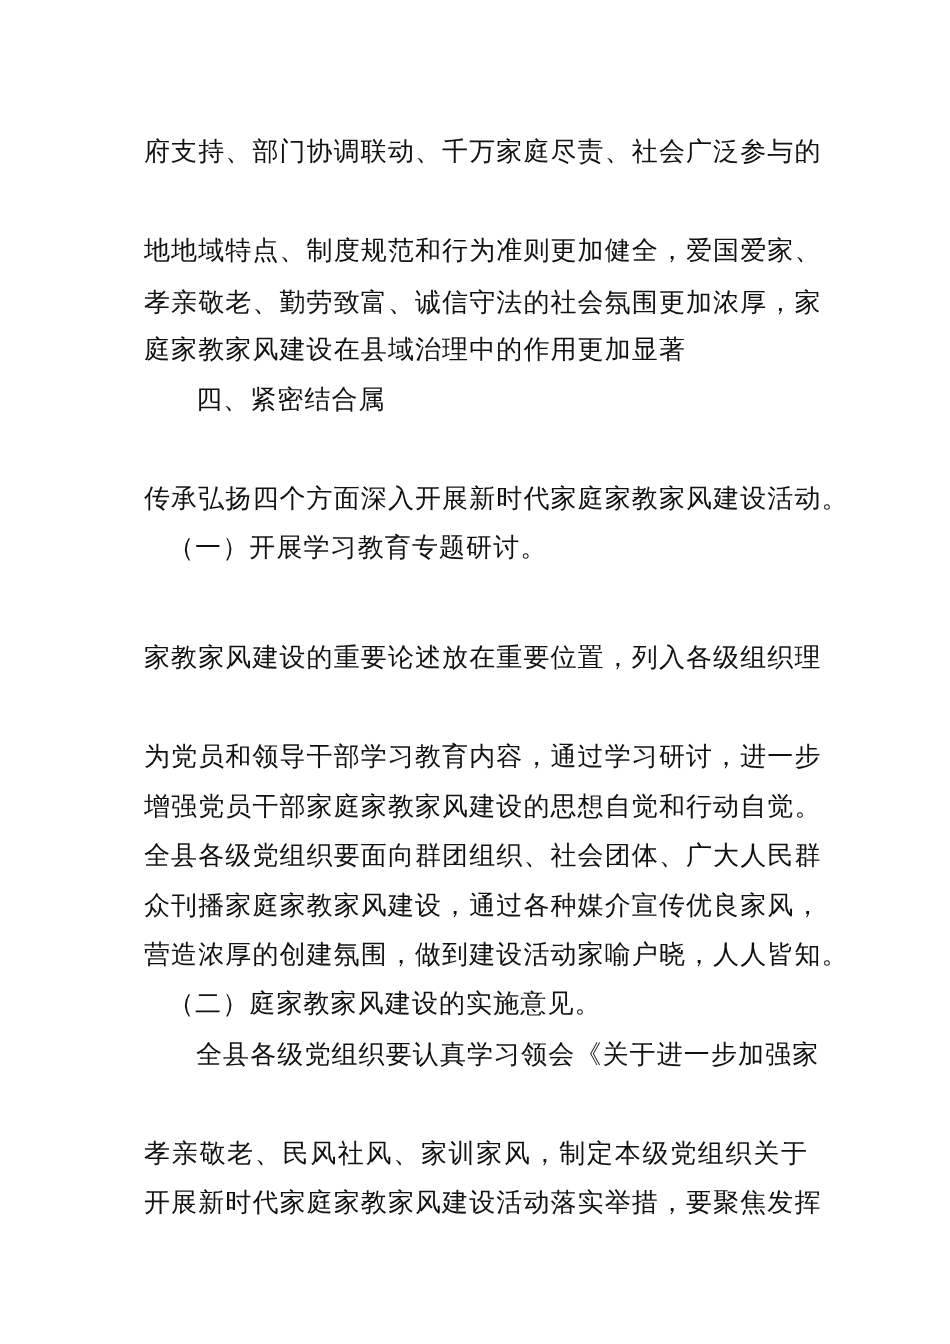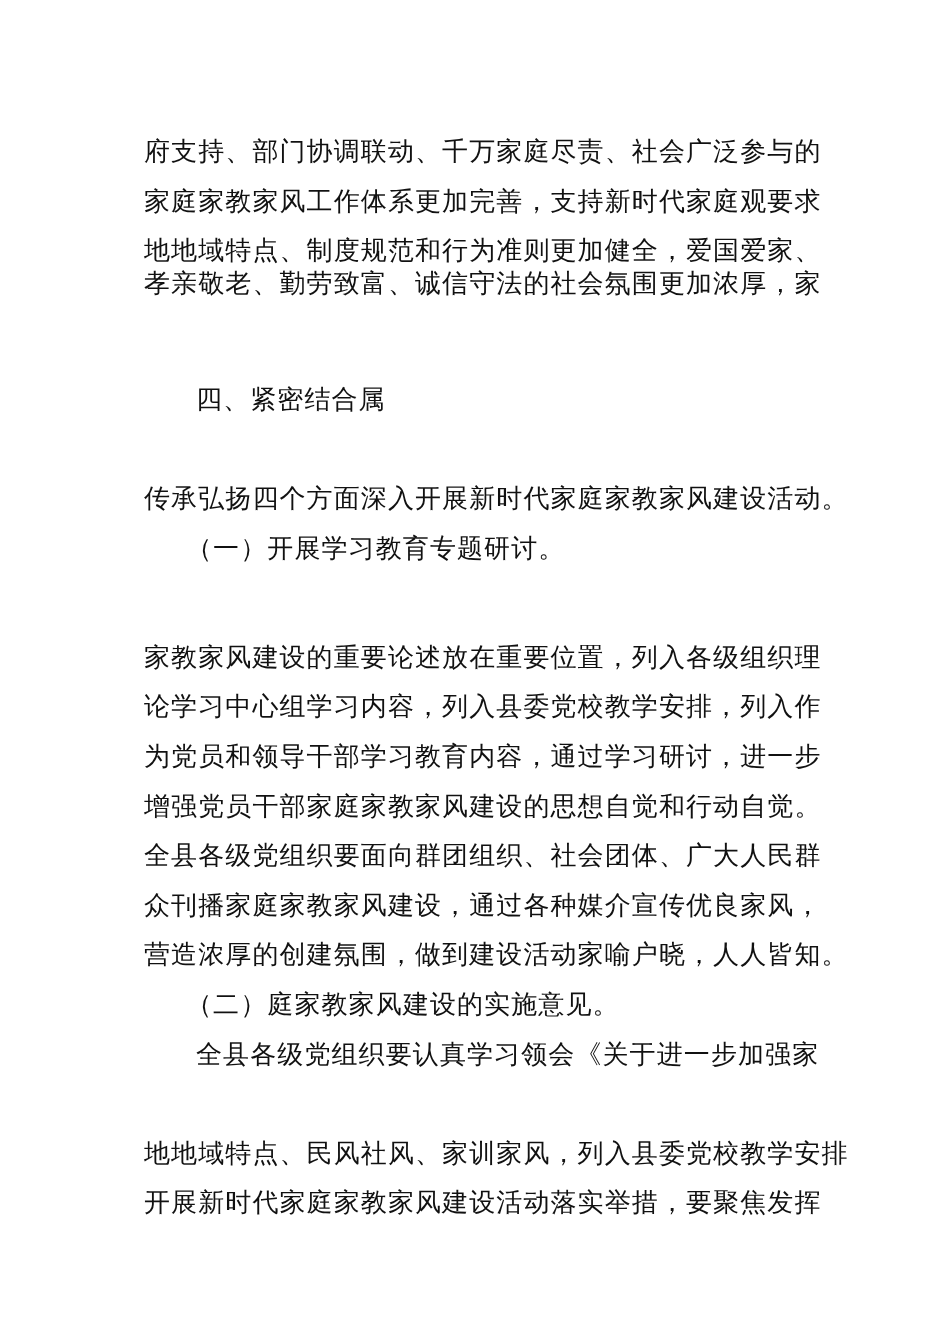--- a/index.html
+++ b/index.html
@@ -12,37 +12,36 @@
       height: 34px;
       line-height: 34px;
       font-family: "DejaVu Serif", "Liberation Serif", serif;
       font-size: 26px;
       color: #111111;
       white-space: nowrap;
       letter-spacing: 1.1px;
     }
     .justify { text-align: justify; text-align-last: justify; }
     .indent { left: 196px; width: 612px; }
-    .sub { left: 186px; }
+    .sub { left: 168px; font-family: Liberation Serif, serif; }
   </style>
 </head>
 <body>
 
 <div class="page">
   <div class="line justify" style="top:134px">府支持、部门协调联动、千万家庭尽责、社会广泛参与的</div>
-  <div class="line justify" style="top:184px">家庭家教家风工作体系更加完善，支持新时代家庭观要求</div>
   <div class="line justify" style="top:233px">地地域特点、制度规范和行为准则更加健全，爱国爱家、</div>
-  <div class="line justify" style="top:266px">孝亲敬老、勤劳致富、诚信守法的社会氛围更加浓厚，家</div>
+  <div class="line justify" style="top:285px">孝亲敬老、勤劳致富、诚信守法的社会氛围更加浓厚，家</div>
+  <div class="line" style="top:332px">庭家教家风建设在县域治理中的作用更加显著</div>
   <div class="line indent" style="top:382px">四、紧密结合属</div>
   <div class="line justify" style="top:481px">传承弘扬四个方面深入开展新时代家庭家教家风建设活动。</div>
   <div class="line sub" style="top:531px">（一）开展学习教育专题研讨。</div>
   <div class="line justify" style="top:640px">家教家风建设的重要论述放在重要位置，列入各级组织理</div>
-  <div class="line justify" style="top:689px">论学习中心组学习内容，列入县委党校教学安排，列入作</div>
   <div class="line justify" style="top:739px">为党员和领导干部学习教育内容，通过学习研讨，进一步</div>
   <div class="line justify" style="top:789px">增强党员干部家庭家教家风建设的思想自觉和行动自觉。</div>
   <div class="line justify" style="top:838px">全县各级党组织要面向群团组织、社会团体、广大人民群</div>
   <div class="line justify" style="top:888px">众刊播家庭家教家风建设，通过各种媒介宣传优良家风，</div>
   <div class="line justify" style="top:937px">营造浓厚的创建氛围，做到建设活动家喻户晓，人人皆知。</div>
   <div class="line sub" style="top:987px">（二）庭家教家风建设的实施意见。</div>
   <div class="line indent justify" style="top:1037px">全县各级党组织要认真学习领会《关于进一步加强家</div>
-  <div class="line justify" style="top:1136px">地地域特点、民风社风、家训家风，列入县委党校教学安排</div>
+  <div class="line justify" style="top:1136px">孝亲敬老、民风社风、家训家风，制定本级党组织关于</div>
   <div class="line justify" style="top:1185px">开展新时代家庭家教家风建设活动落实举措，要聚焦发挥</div>
 </div>
 
 </body></html>

